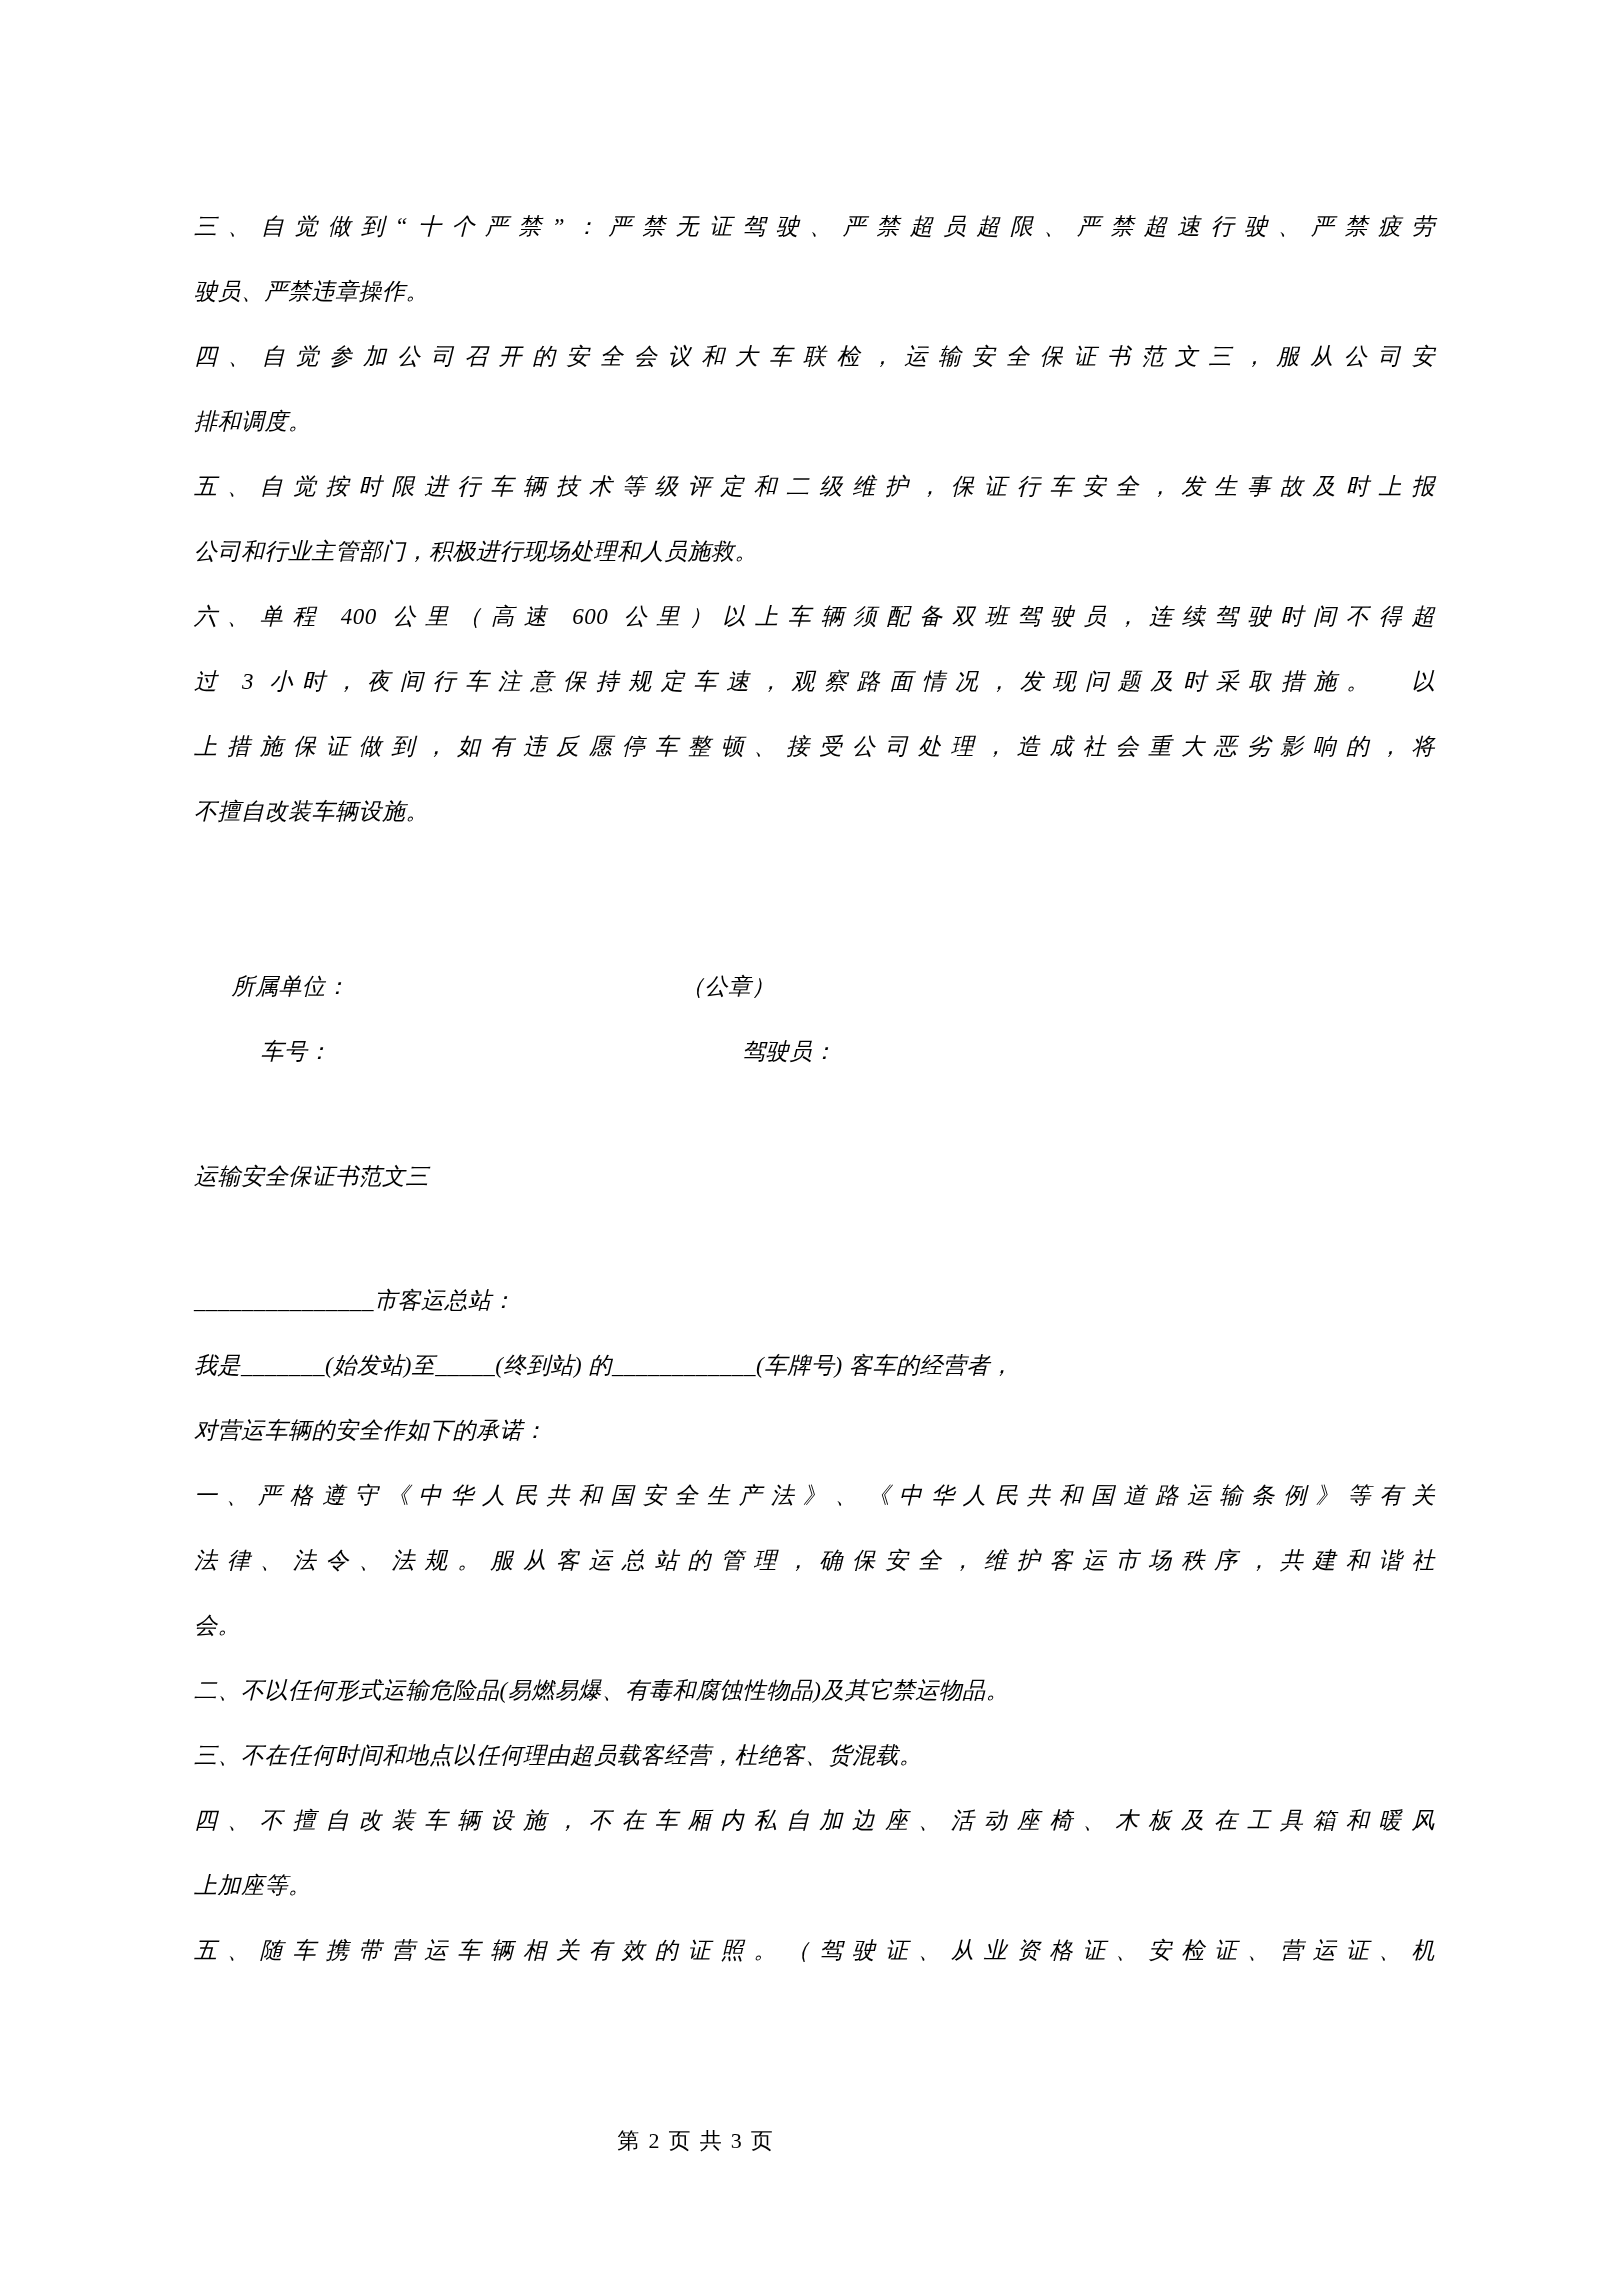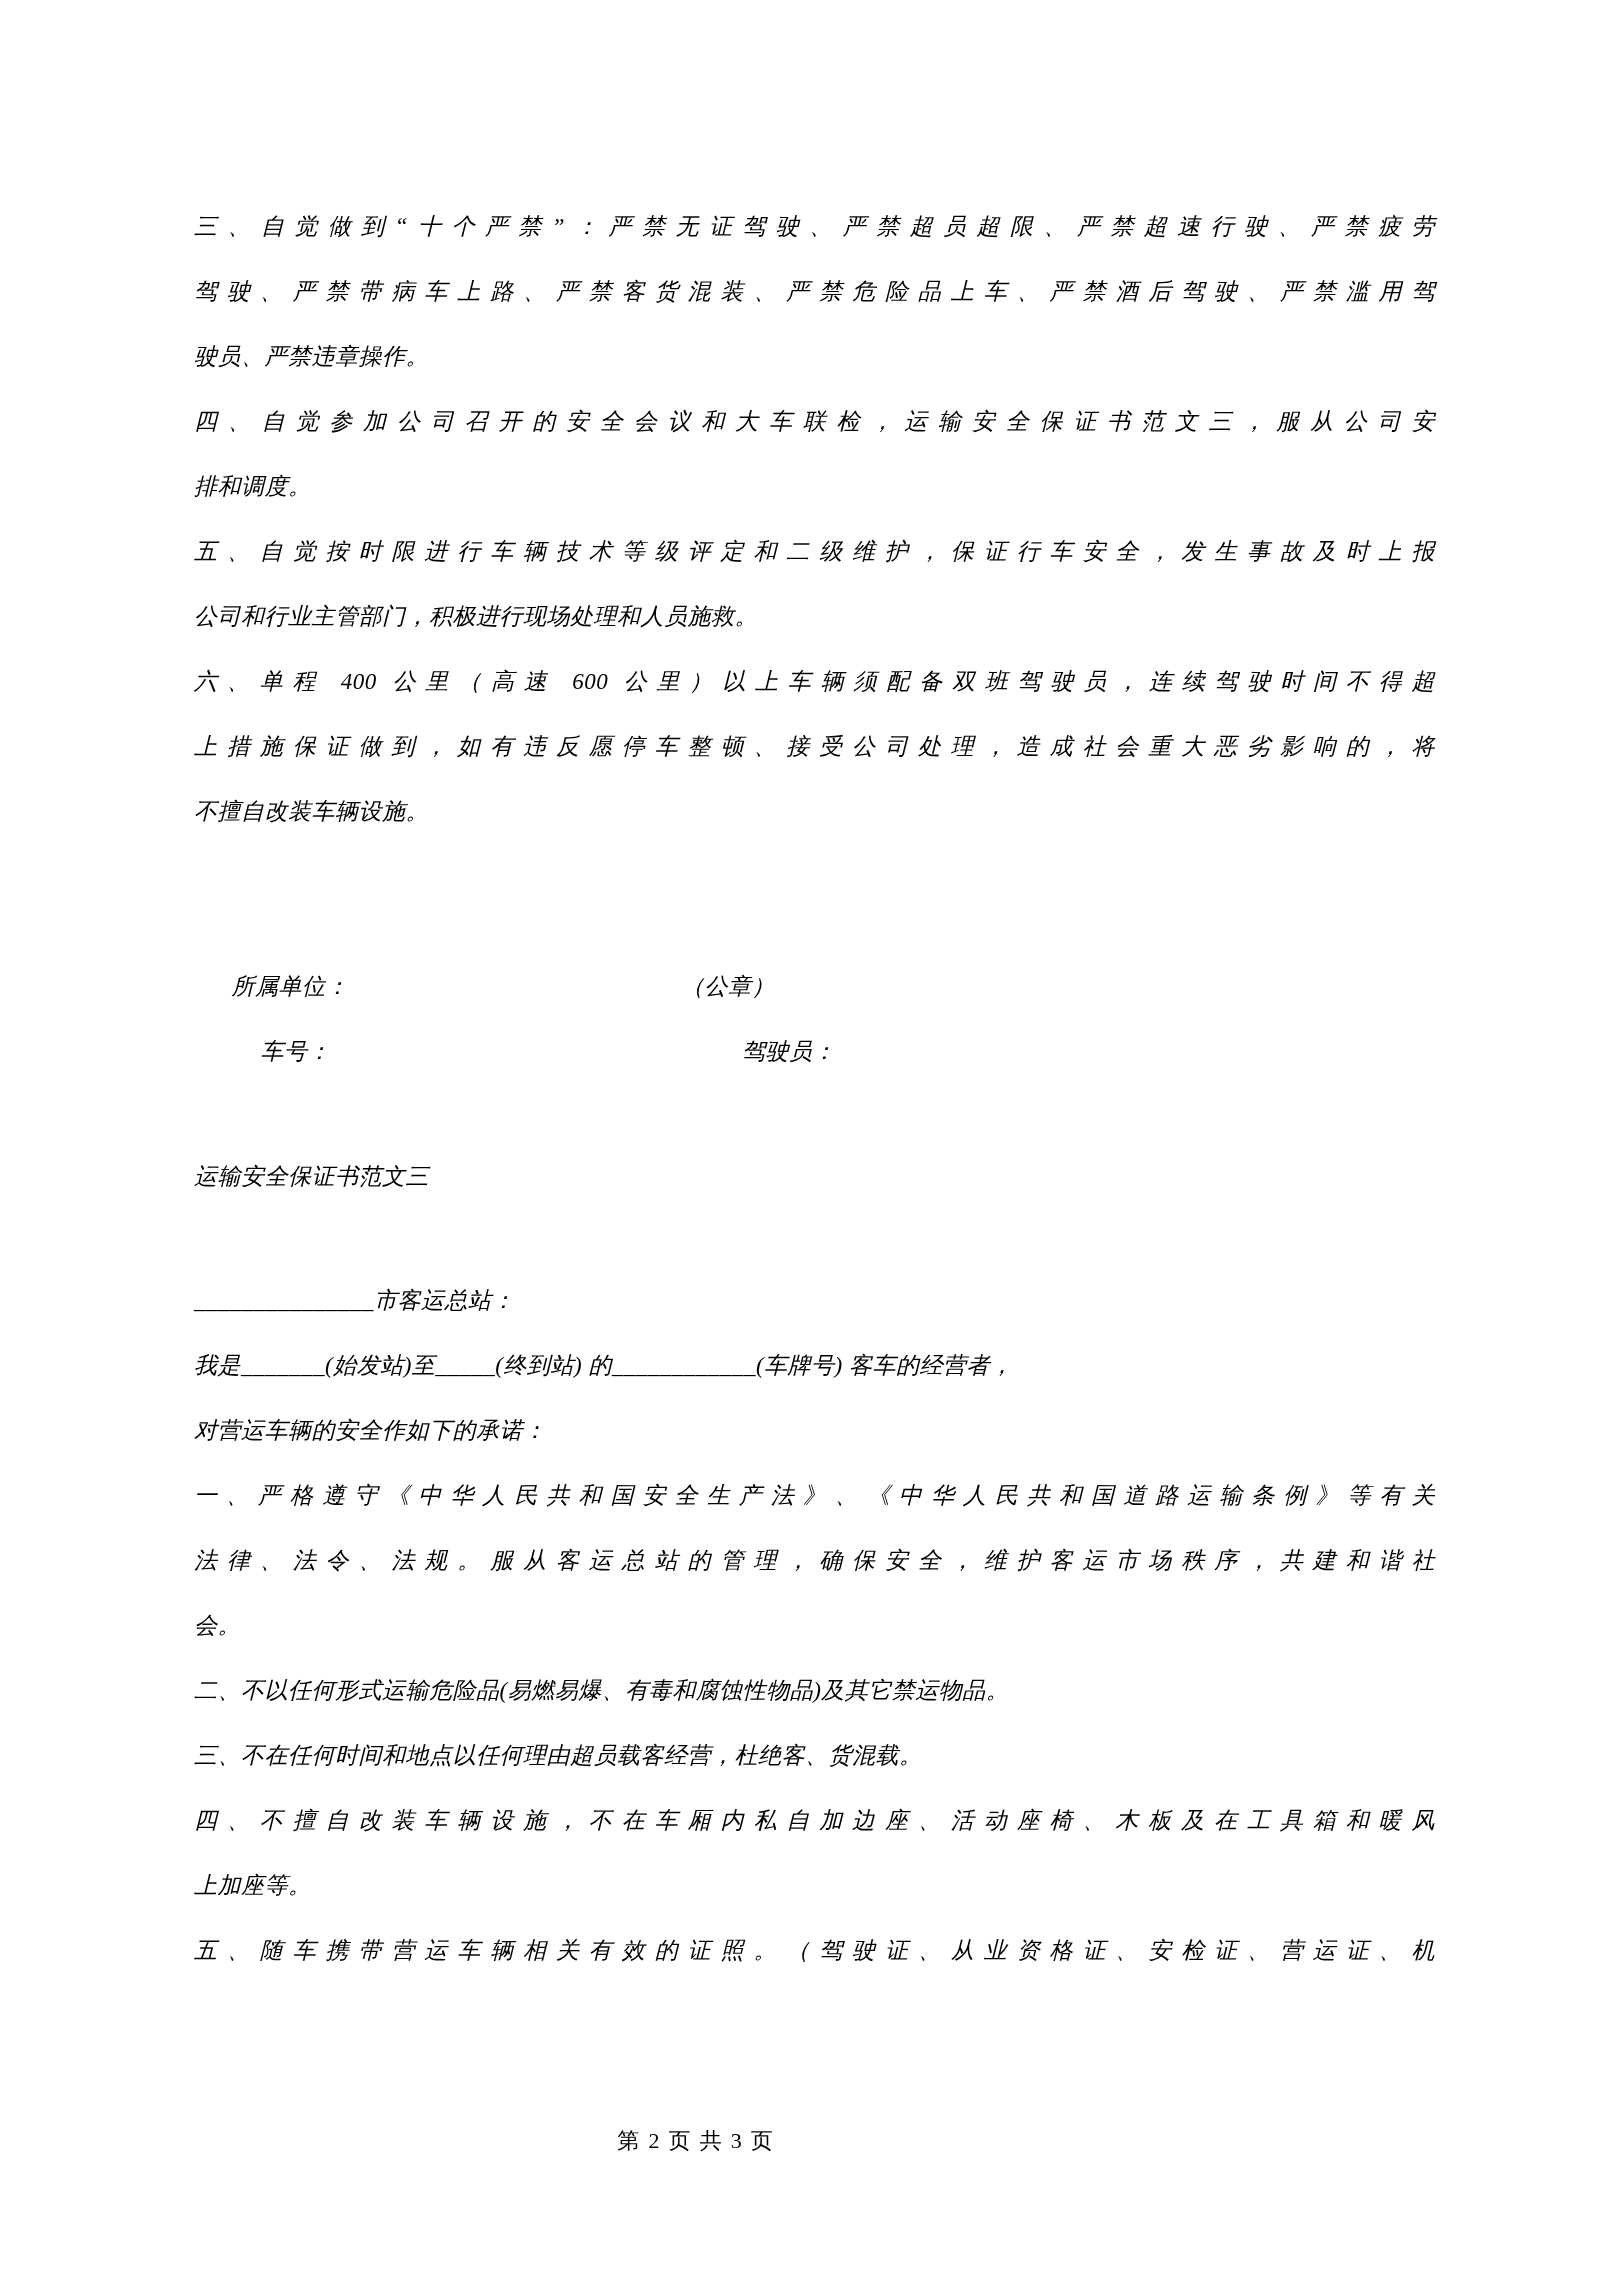--- a/index.html
+++ b/index.html
@@ -67,27 +67,27 @@
     letter-spacing: 1.8px;
   }
 </style>
 </head>
 <body>
 
 <div class="page">
   <div class="doc">
 
     <div class="row j">三、自觉做到“十个严禁”：严禁无证驾驶、严禁超员超限、严禁超速行驶、严禁疲劳</div>
-    <div class="row j">驾驶、严禁带病车上路、严禁客货混装、严禁危险品上车、严禁酒后驾驶、严禁滥用驾</div>
     <div class="row">驶员、严禁违章操作。</div>
     <div class="row j">四、自觉参加公司召开的安全会议和大车联检，运输安全保证书范文三，服从公司安</div>
     <div class="row">排和调度。</div>
     <div class="row j">五、自觉按时限进行车辆技术等级评定和二级维护，保证行车安全，发生事故及时上报</div>
     <div class="row">公司和行业主管部门，积极进行现场处理和人员施救。</div>
     <div class="row j">六、单程 400 公里（高速 600 公里）以上车辆须配备双班驾驶员，连续驾驶时间不得超</div>
+    <div class="row j">过 3 小时，夜间行车注意保持规定车速，观察路面情况，发现问题及时采取措施。　以</div>
     <div class="row j">上措施保证做到，如有违反愿停车整顿、接受公司处理，造成社会重大恶劣影响的，将</div>
     <div class="row">不擅自改装车辆设施。</div>
 
     <div class="row sig-row gap-sign">
       <span>所属单位：</span><span class="spacer1"></span><span>（公章）</span>
     </div>
     <div class="row sig-row indent1">
       <span>车号：</span><span class="spacer2"></span><span>驾驶员：</span>
     </div>
 

